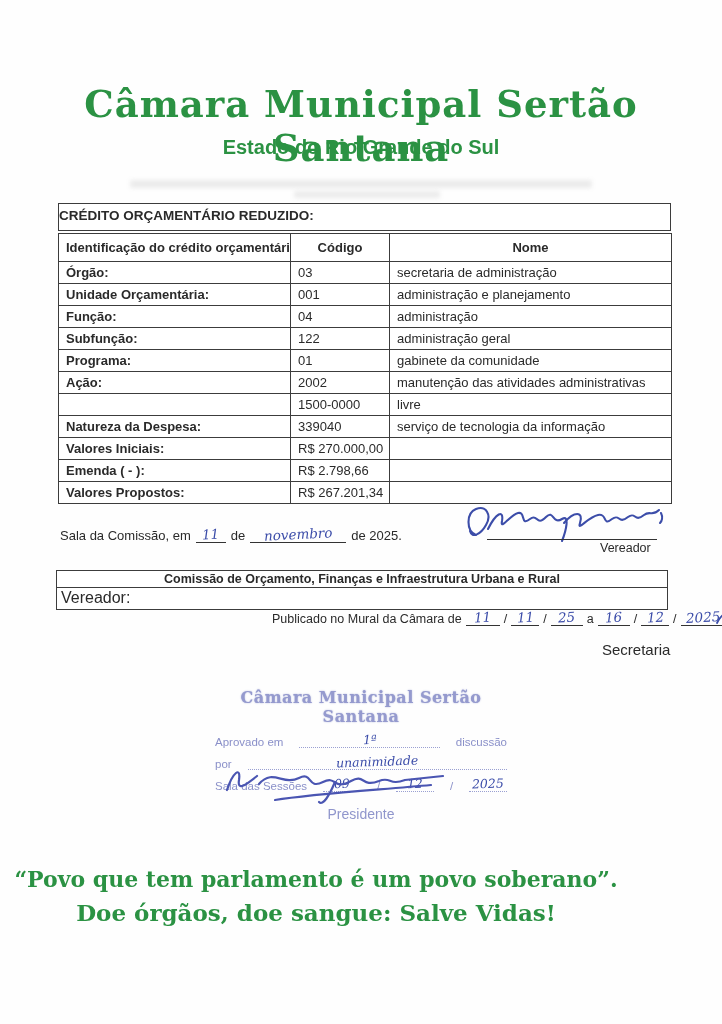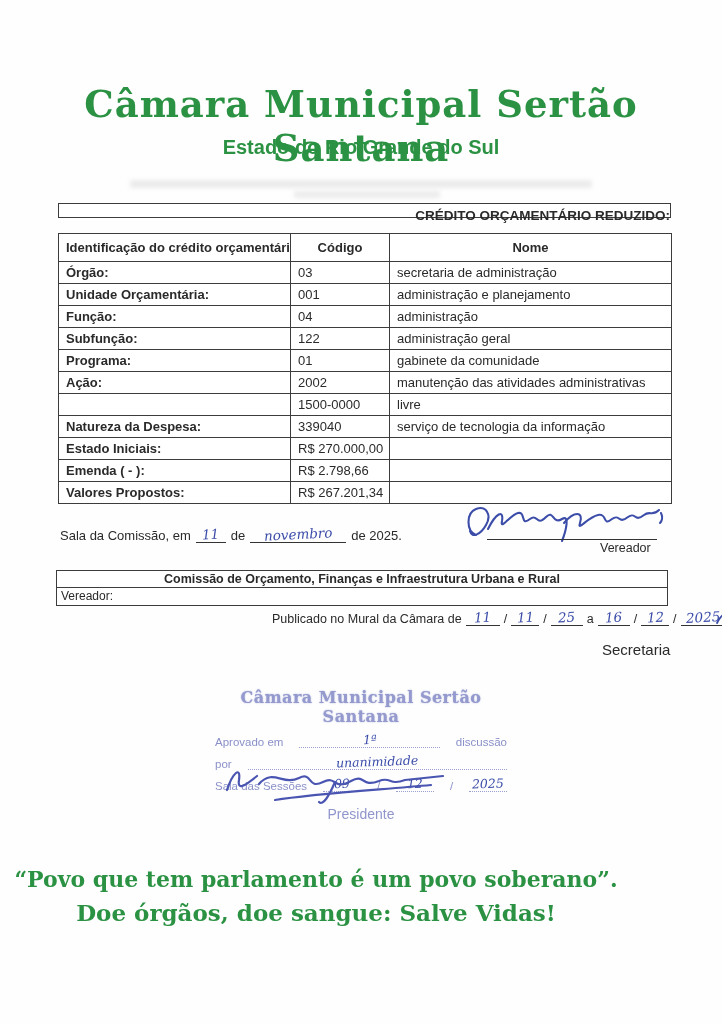--- a/index.html
+++ b/index.html
@@ -28,22 +28,22 @@
     color:var(--green);
   }
 
   
   .bleed{position:absolute;background:#dcdcdc;filter:blur(2px);border-radius:2px;opacity:.55;}
   .b1{left:130px;top:180px;width:462px;height:8px;}
   .b2{left:294px;top:191px;width:146px;height:7px;}
 
   
   .tbl-title{
-    position:absolute;left:58px;top:203px;width:613px;height:15px;
-    border:1.5px solid var(--line);line-height:24px;text-align:right;
+    position:absolute;left:58px;top:203px;width:613px;height:28px;
+    border:1.5px solid var(--line);line-height:24px;text-align:left;
     font-weight:bold;font-size:13.5px;background:#fff;
   }
   table.main{
     position:absolute;left:58px;top:233px;width:613px;
     border-collapse:collapse;background:#fff;table-layout:fixed;
   }
   table.main td{
     border:1px solid var(--line);font-size:13px;height:22px;
     padding:1px 7px;vertical-align:middle;overflow:hidden;white-space:nowrap;
   }
@@ -68,21 +68,21 @@
   .sig-vereador{position:absolute;left:462px;top:501px;}
   .sig-line{position:absolute;left:487px;top:539px;width:170px;height:1.2px;background:#333;}
   .vereador-label{position:absolute;left:600px;top:541px;font-size:12.5px;}
 
   
   .comissao-box{position:absolute;left:56px;top:570px;width:612px;border:1.5px solid var(--line);background:#fff;}
   .comissao-title{
     text-align:center;font-weight:bold;font-size:12.5px;
     border-bottom:1px solid var(--line);padding:1px 0;
   }
-  .comissao-vereador{font-size:12px;padding:1px 4px 2px 4px;}
+  .comissao-vereador{font-size:16px;padding:1px 4px 2px 4px;}
 
   
   .mural-line{
     position:absolute;left:272px;top:610px;font-size:12.5px;
     display:flex;align-items:flex-end;gap:4px;white-space:nowrap;
   }
   .mw34{width:34px;} .mw28{width:28px;} .mw32{width:32px;} .mw46{width:46px;position:relative;}
   .flourish{position:absolute;right:-16px;bottom:-2px;}
 
   .secretaria-label{position:absolute;left:602px;top:641px;font-size:15px;}
@@ -166,21 +166,21 @@
       <td class="lab"></td>
       <td>1500-0000</td>
       <td>livre</td>
     </tr>
     <tr>
       <td class="lab">Natureza da Despesa:</td>
       <td>339040</td>
       <td>serviço de tecnologia da informação</td>
     </tr>
     <tr>
-      <td class="lab">Estado Iniciais:</td>
+      <td class="lab">Valores Iniciais:</td>
       <td>R$ 270.000,00</td>
       <td></td>
     </tr>
     <tr>
       <td class="lab">Emenda ( - ):</td>
       <td>R$ 2.798,66</td>
       <td></td>
     </tr>
     <tr>
       <td class="lab">Valores Propostos:</td>

